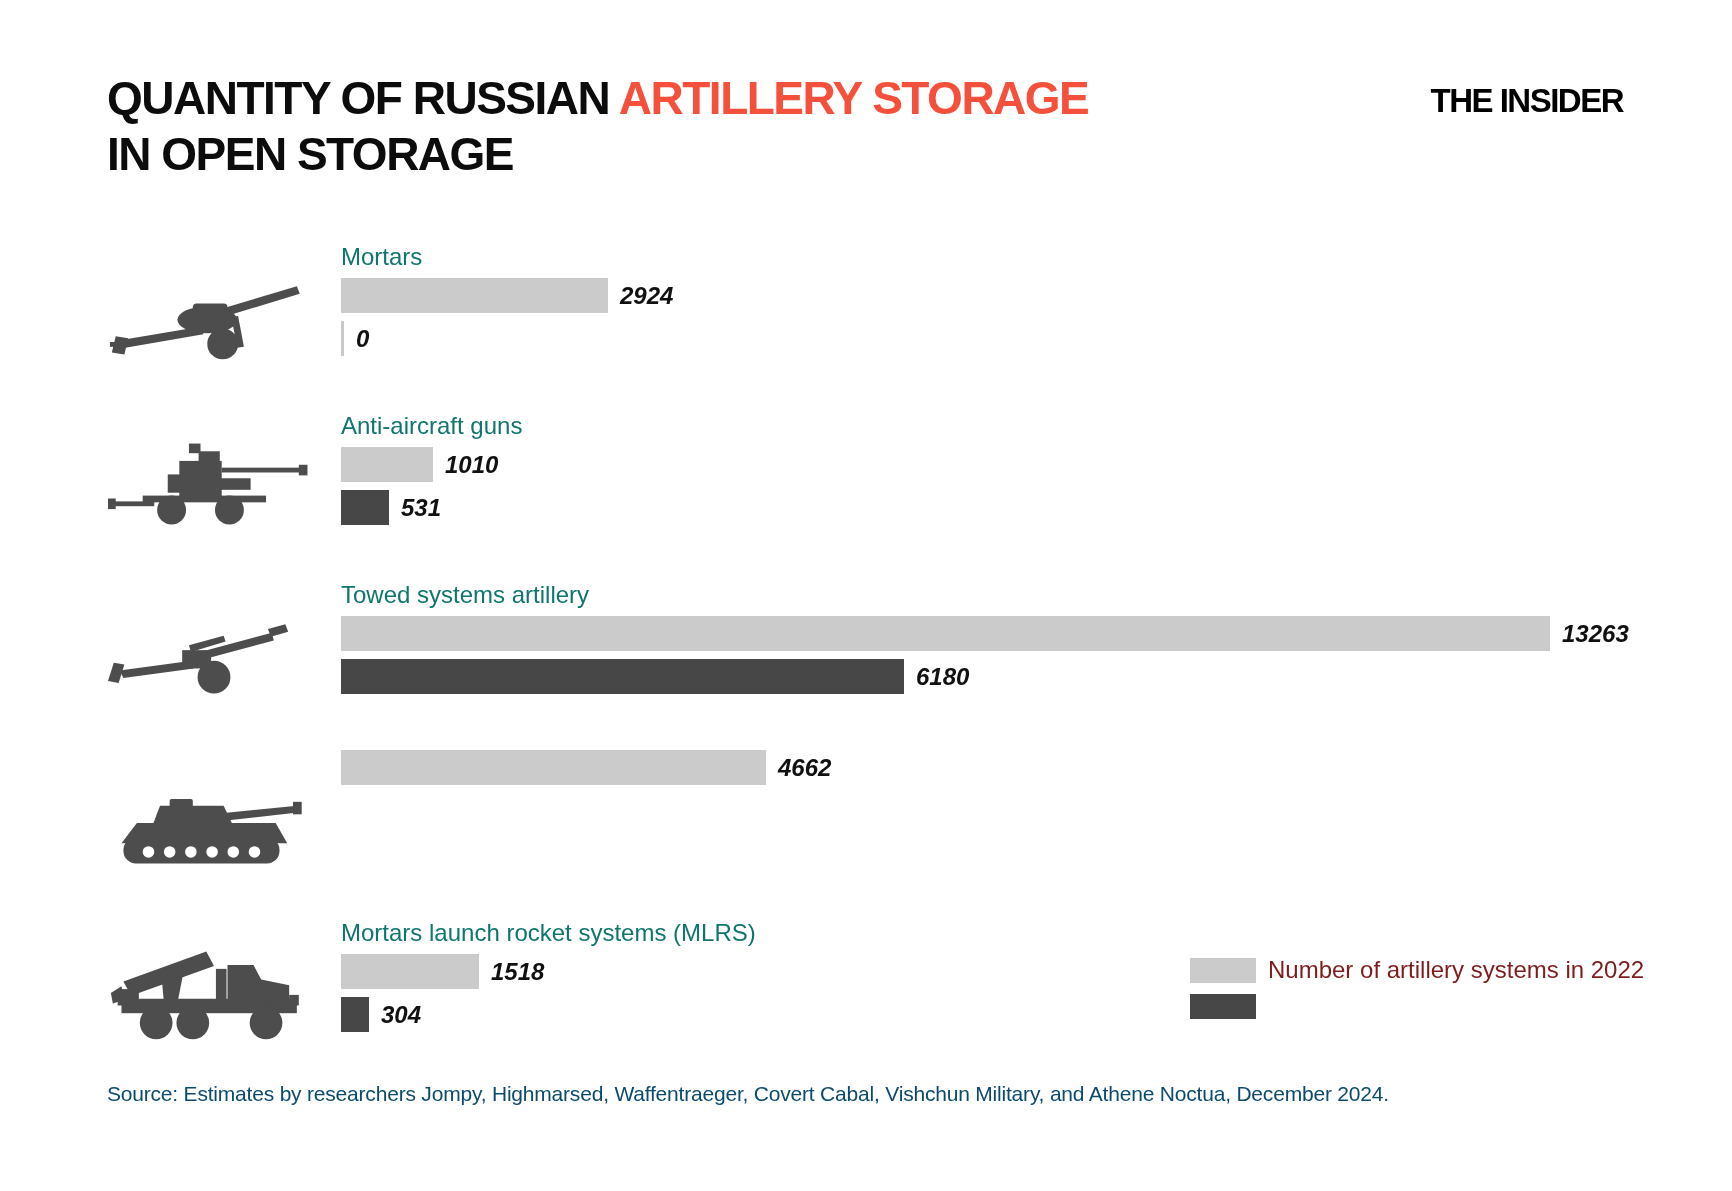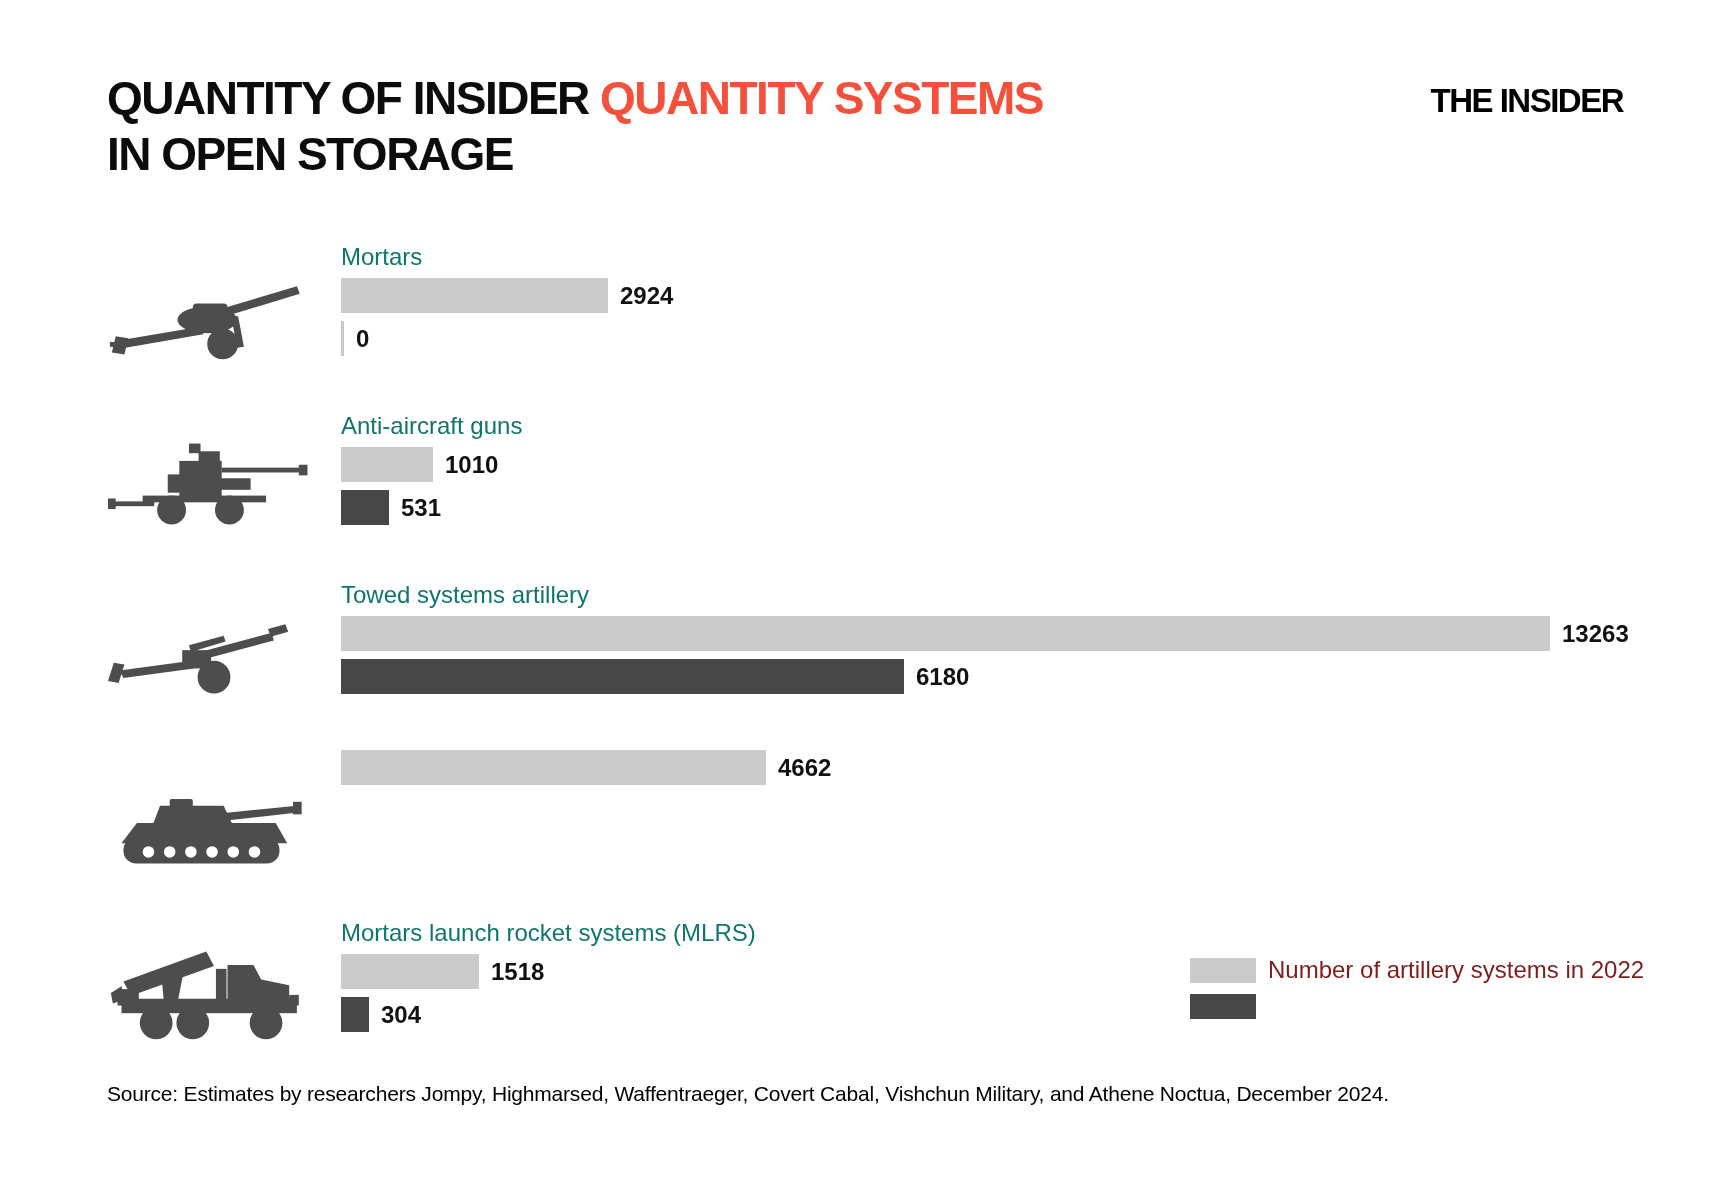--- a/index.html
+++ b/index.html
@@ -11,46 +11,46 @@
   .title .red{color:#f4503c;}
   .logo{position:absolute;top:82px;right:109px;font-weight:700;font-size:33px;letter-spacing:-1.5px;color:#000000;}
 
   
   .chart{position:absolute;left:0;top:243px;width:1732px;}
   .row{display:flex;margin-bottom:43px;}
   .icon-cell{flex:0 0 341px;width:341px;box-sizing:border-box;padding-left:100px;padding-top:20px;display:flex;align-items:flex-start;color:#4d4d4d;}
   .icon-cell svg{width:228px;height:106px;display:block;}
   .bars{flex:1;min-width:0;}
   .cat-label{font-size:24px;line-height:28px;color:#0f766e;margin-bottom:7px;}
-  .bar-line{display:flex;align-items:center;height:35px;margin-bottom:8px;}
+  .bar-line{display:flex;align-items:center;height:35px;margin-bottom:8px;font-style:italic;}
   .bar-line:last-child{margin-bottom:0;}
   .bar{height:35px;flex:0 0 auto;}
   .bar.s2022{background:#cbcbcb;}
   .bar.s2024{background:#474747;}
   .bar.zero{background:#c9c9c9;}
   .val{margin-left:12px;font-weight:700;font-size:24px;color:#111;white-space:nowrap;}
 
   
   .legend{position:absolute;left:1190px;top:956px;}
   .legend-row{display:flex;align-items:center;margin-bottom:10px;}
   .swatch{width:66px;height:25px;margin-right:12px;}
   .swatch.s2022{background:#cbcbcb;}
   .swatch.s2024{background:#474747;}
   .legend-label{font-size:24px;color:#7f1d1d;white-space:nowrap;}
 
   
-  .source{position:absolute;left:107px;top:1082px;font-size:21px;letter-spacing:-0.2px;color:#000000;}
+  .source{position:absolute;left:107px;top:1082px;font-size:21px;letter-spacing:-0.2px;color:#0c4a6e;}
 </style>
 </head>
 <body>
 
 <div class="canvas">
 
   <div class="title">
-    <div><span>QUANTITY OF INSIDER </span><span class="red">QUANTITY SYSTEMS</span></div>
+    <div><span>QUANTITY OF RUSSIAN </span><span class="red">ARTILLERY STORAGE</span></div>
     <div>IN OPEN STORAGE</div>
   </div>
 
   <div class="logo">THE INSIDER</div>
 
   <div class="chart" id="chart">
       <div class="row">
         <div class="icon-cell">
           <svg viewBox="0 0 220 110" fill="currentColor">
             <polygon points="96,54 196,24 199,32 100,62"></polygon>

